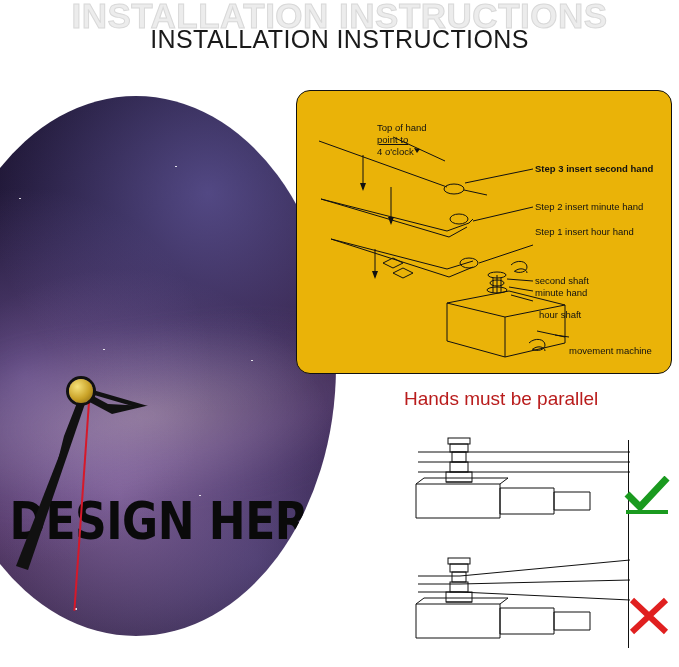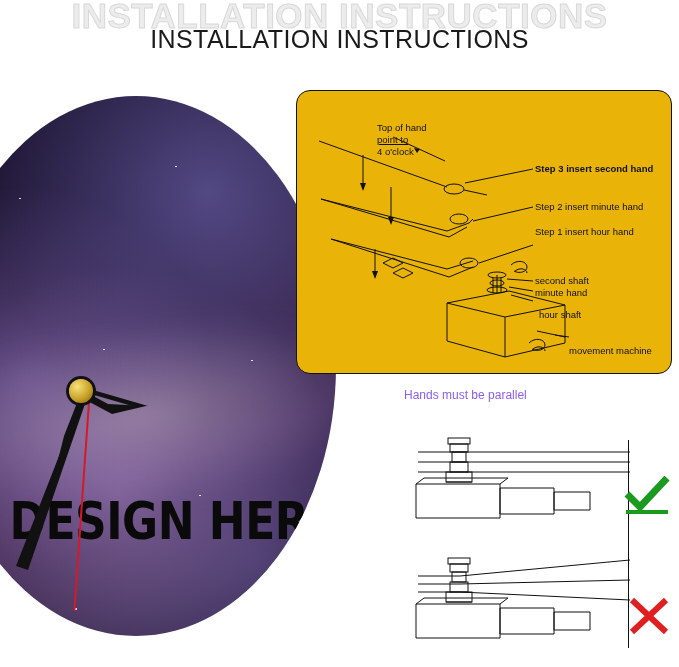--- a/index.html
+++ b/index.html
@@ -205,22 +205,22 @@
     position: absolute;
     left: 396px;
     top: 388px;
     width: 280px;
     height: 268px;
   }
   .parallel-title {
     position: absolute;
     left: 8px;
     top: 0px;
-    font-size: 12px;
-    color: #8b5cf6;
+    font-size: 19px;
+    color: #b91c1c;
   }
   .check {
     position: absolute;
     right: 6px;
     top: 88px;
     width: 46px;
     height: 40px;
   }
   .cross {
     position: absolute;

